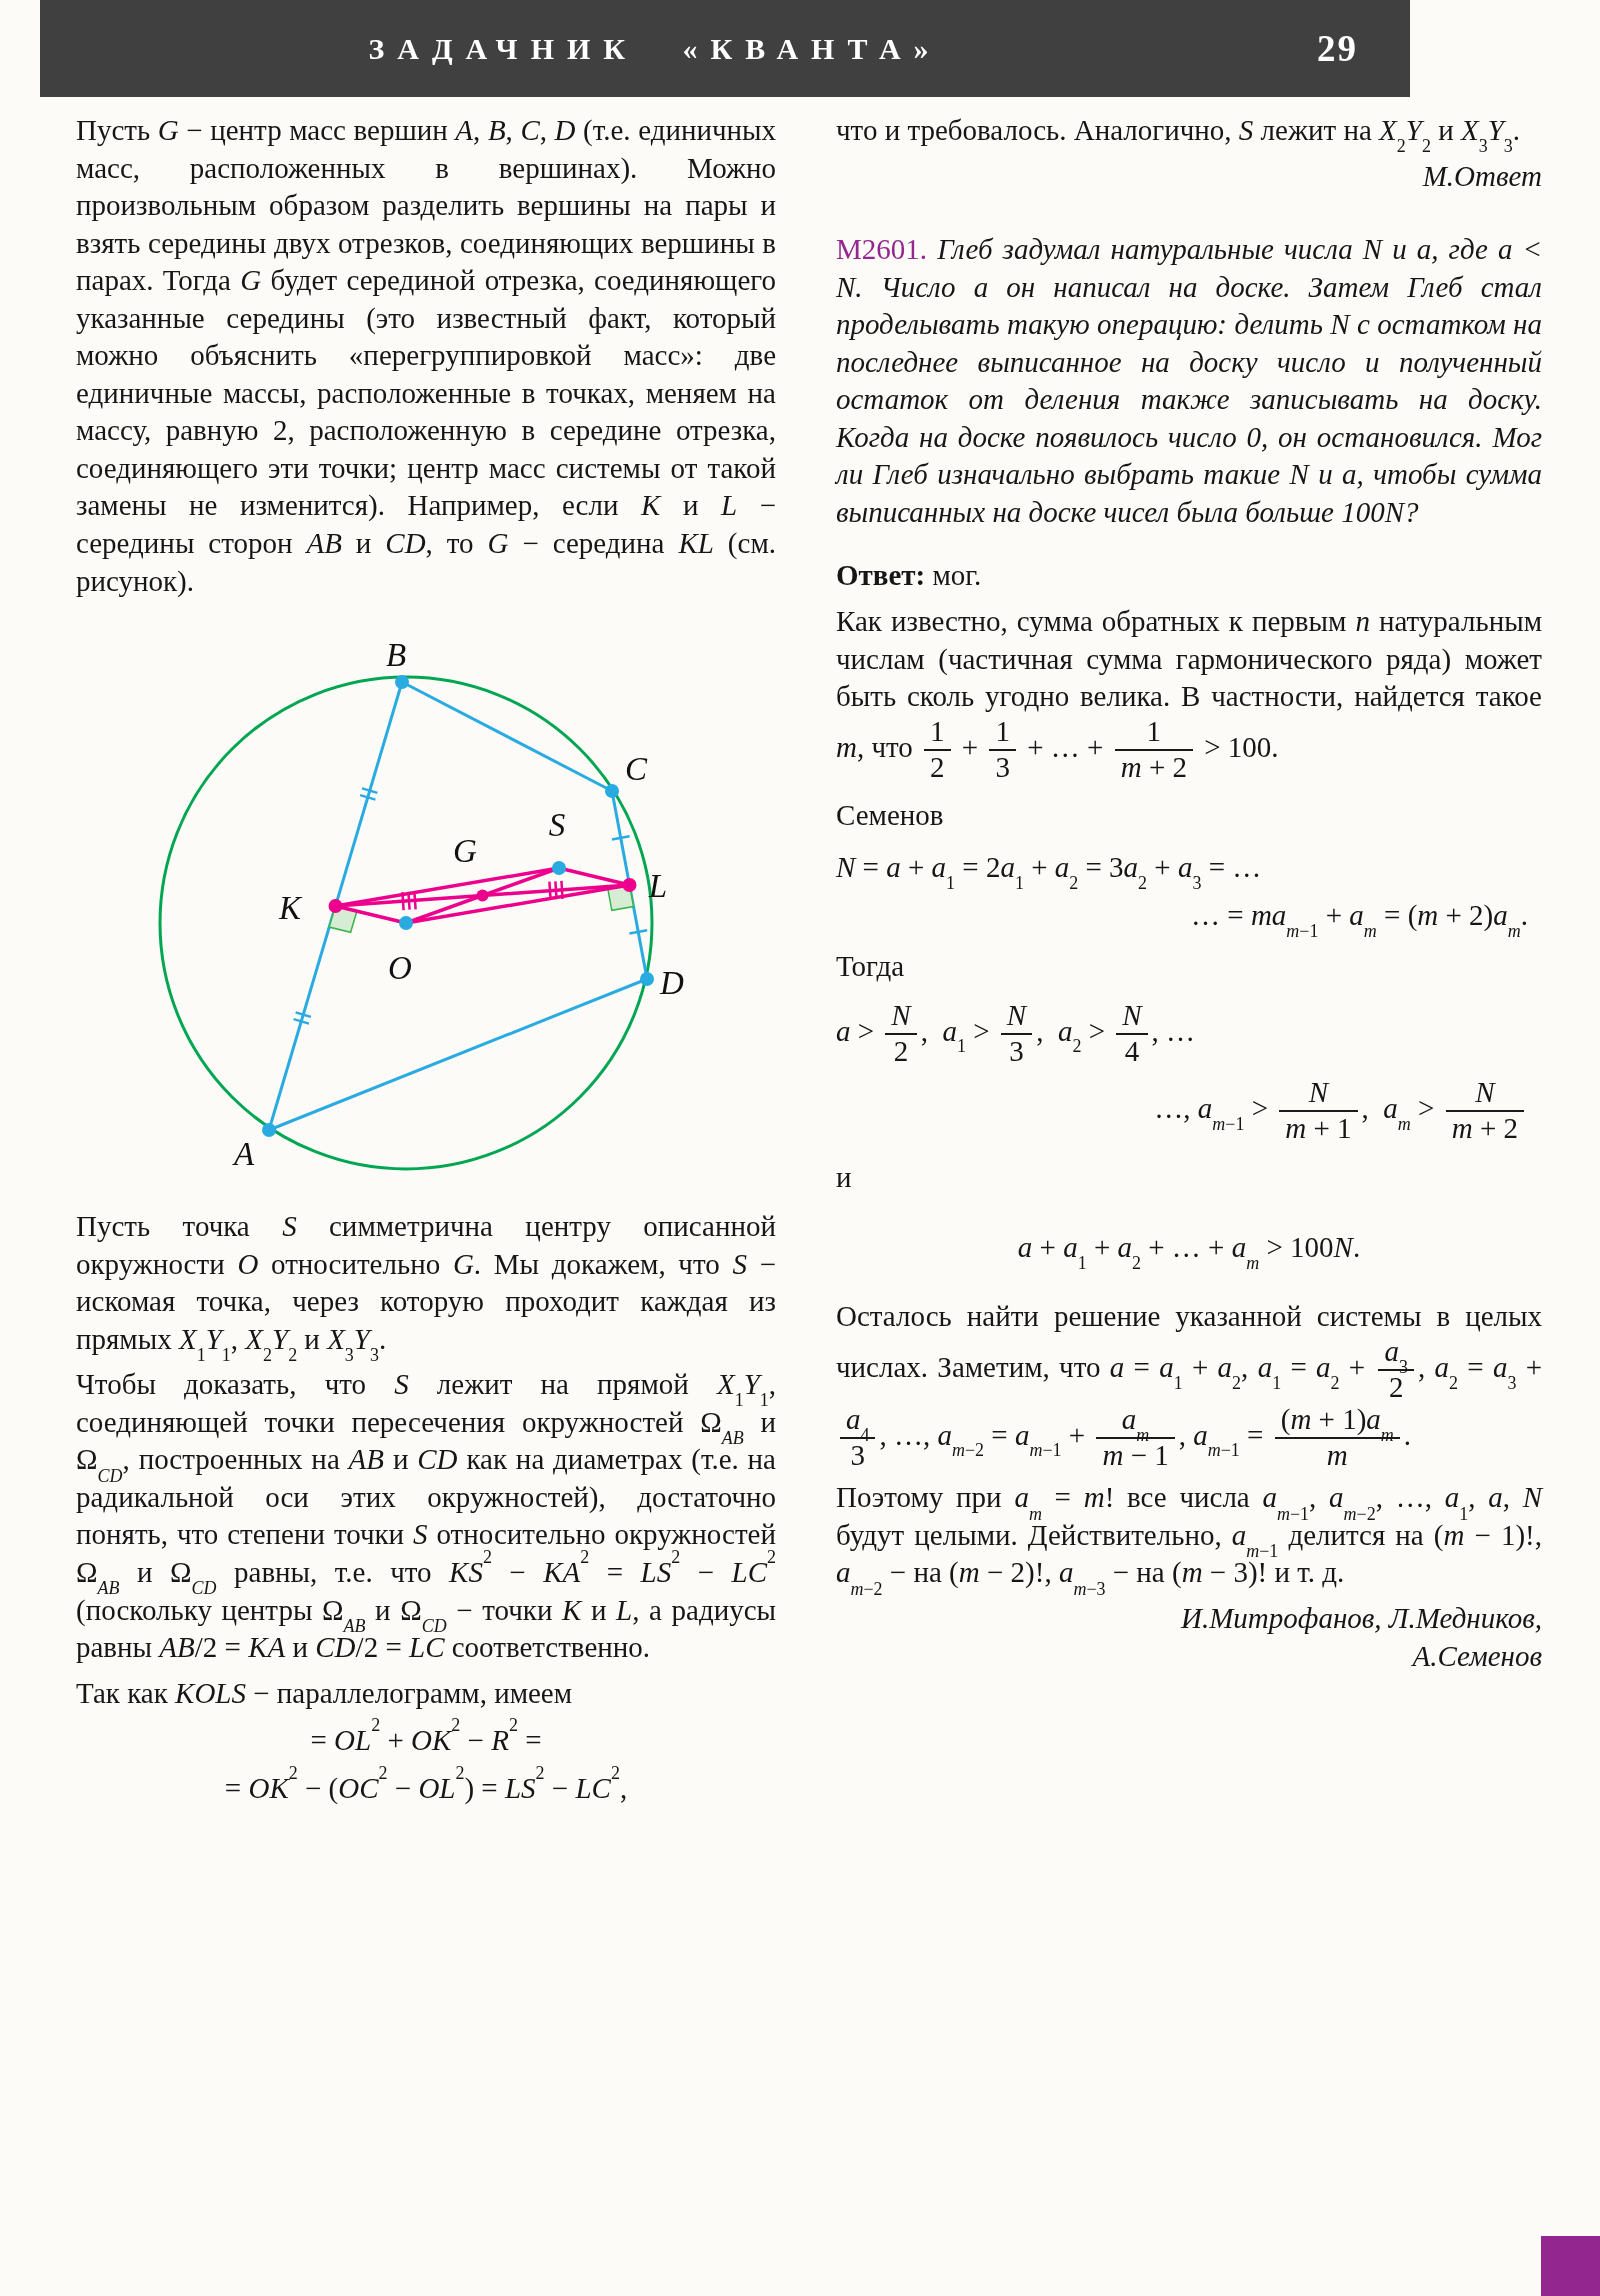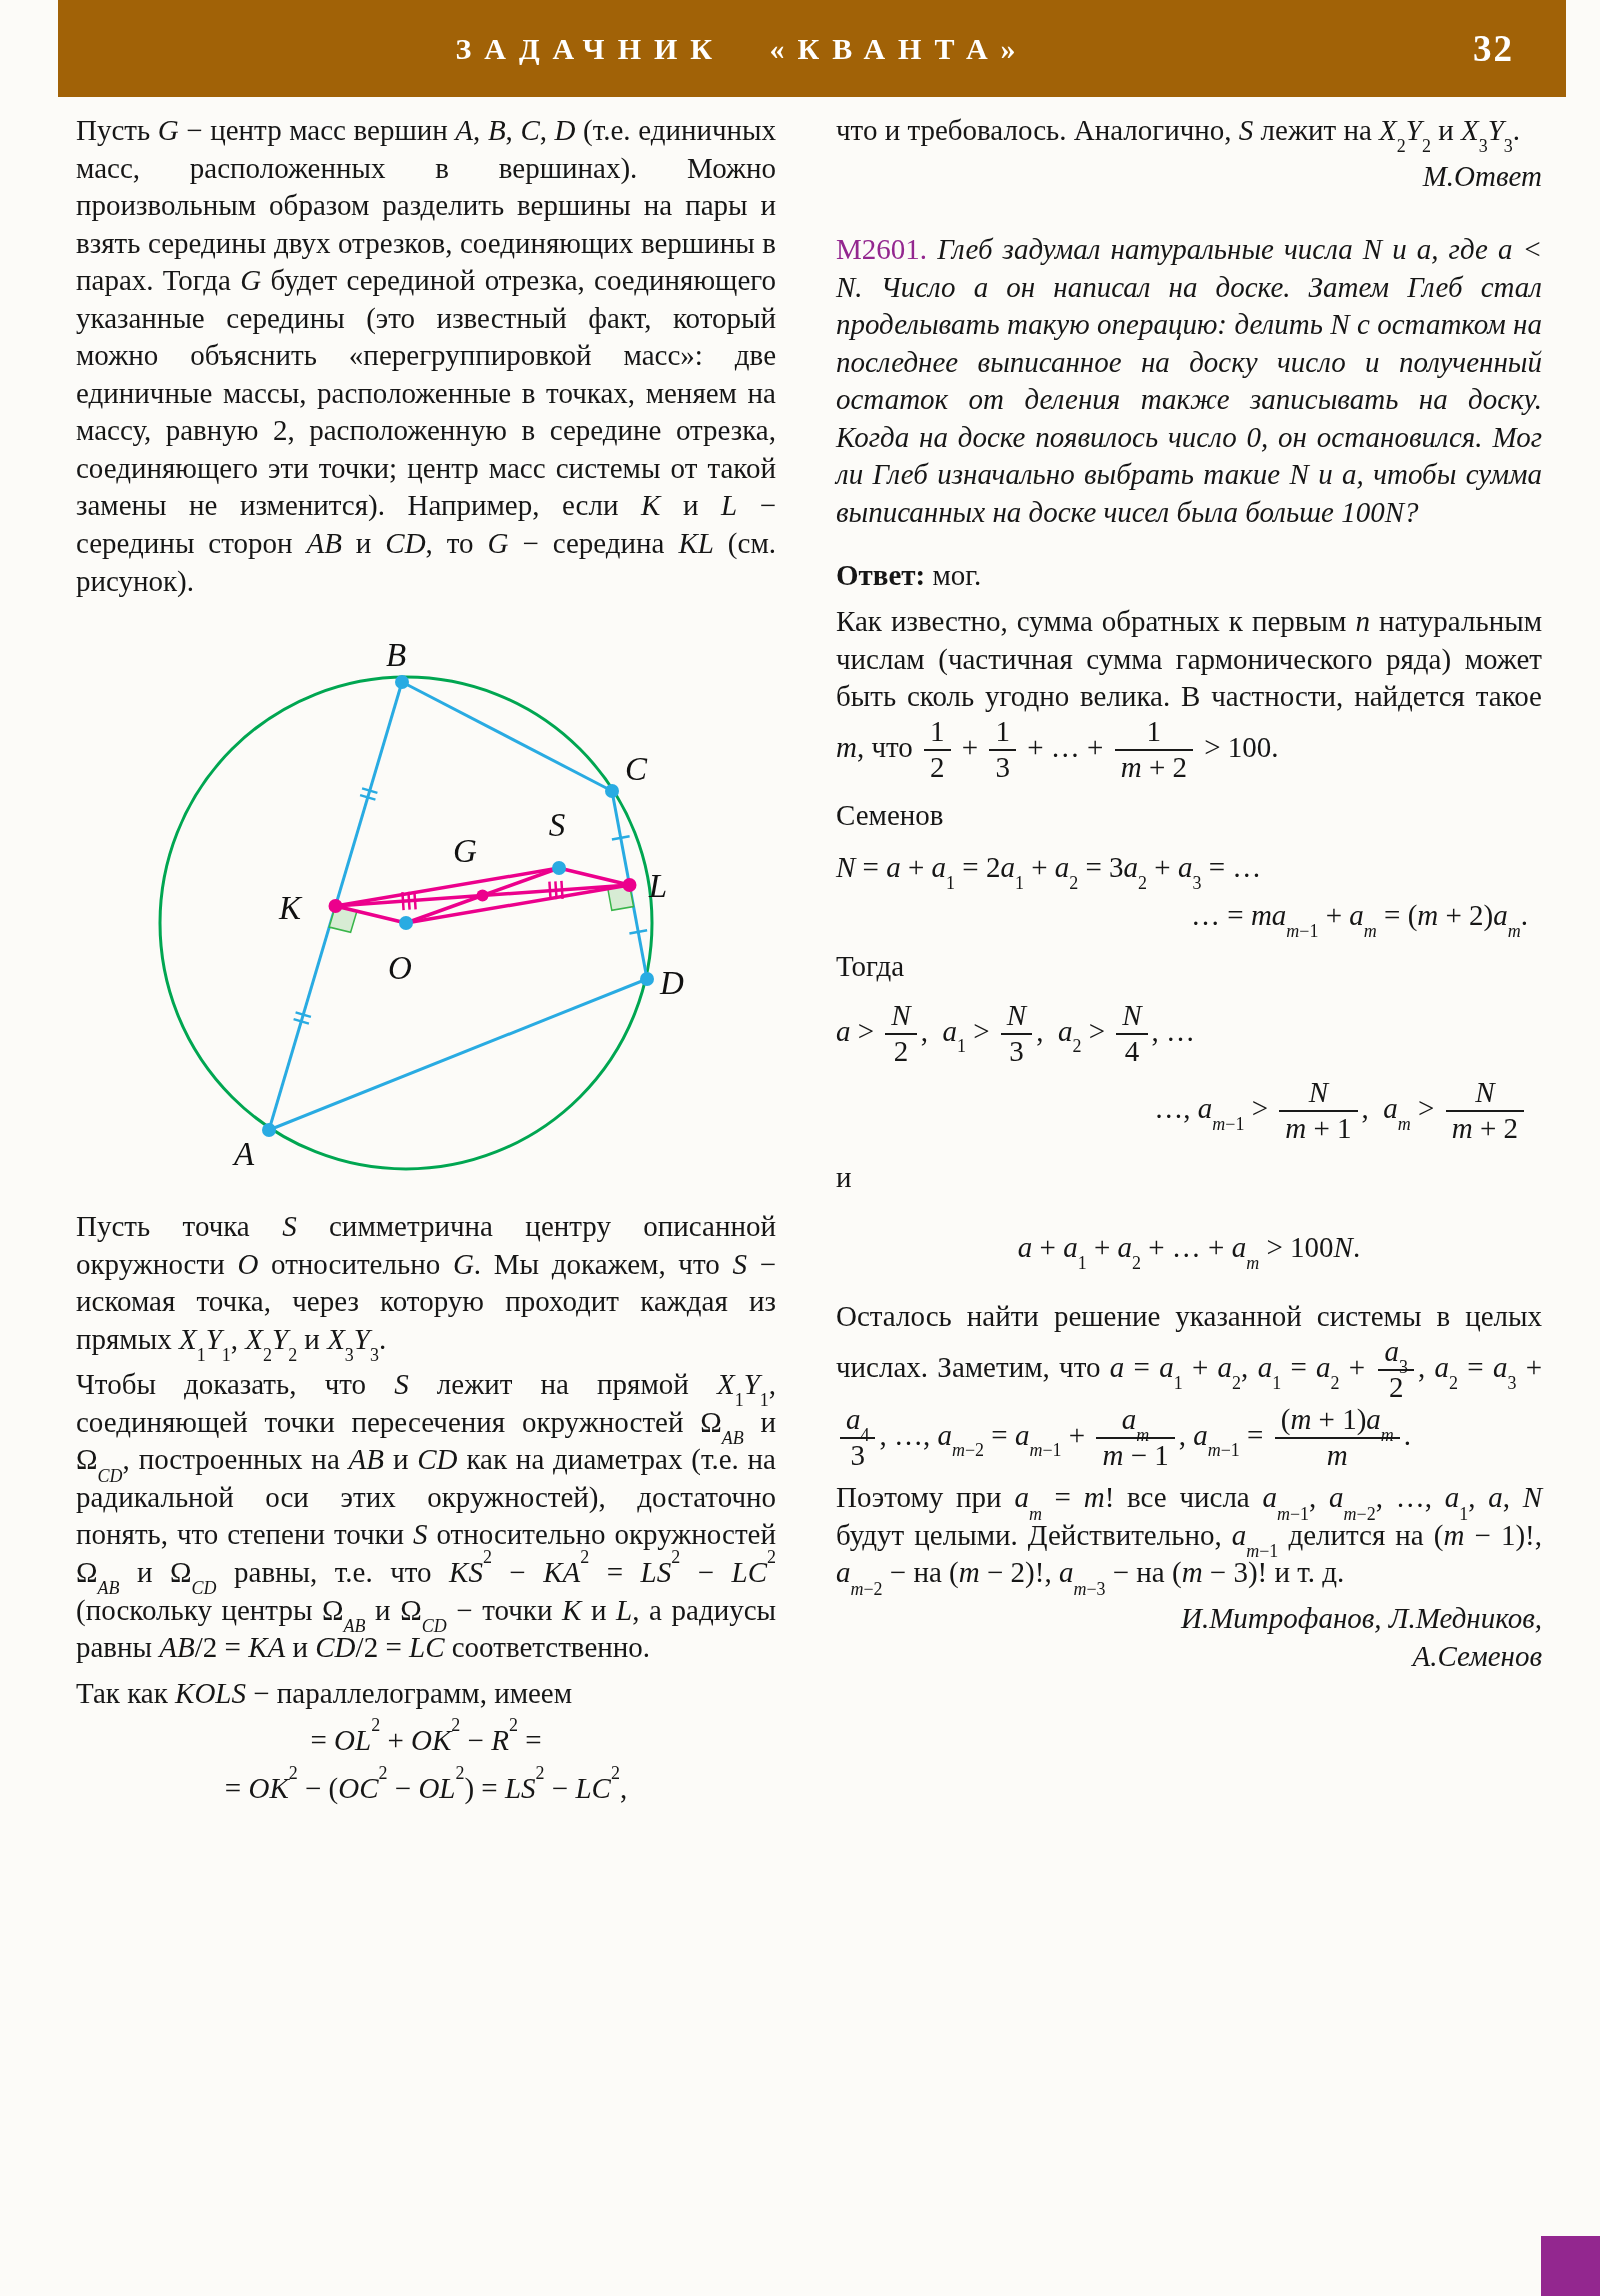--- a/index.html
+++ b/index.html
@@ -1,21 +1,21 @@
 <!DOCTYPE html>
 <html><head>
 <meta charset="utf-8">
 <style>
   html,body{margin:0;padding:0;}
   body{
     width:1600px;height:2296px;position:relative;overflow:hidden;
     background:#fcfbf8;color:#161616;
     font-family:"Liberation Serif","DejaVu Serif",serif;
   }
-  .hbar{position:absolute;left:58px;top:0;width:1508px;height:97px;background:#a16207;}
+  .hbar{position:absolute;left:40px;top:0;width:1370px;height:97px;background:#404040;}
   .hbar-title{
     position:absolute;left:0;right:140px;top:0;height:97px;
     display:flex;align-items:center;justify-content:center;
     color:#ffffff;font-weight:bold;font-size:30px;
     letter-spacing:13px;word-spacing:24px;white-space:nowrap;
   }
   .hbar-page{
     position:absolute;right:52px;top:0;height:97px;display:flex;align-items:center;
     color:#ffffff;font-weight:bold;font-size:37px;letter-spacing:2px;
   }
@@ -40,21 +40,21 @@
   .mt8{margin-top:8px;} .mt14{margin-top:14px;} .mt16{margin-top:32px;}
   .fig{display:block;margin:38px 0 30px 0;}
   .fig text{font-size:33px;font-style:italic;fill:#111;}
   .corner-square{position:absolute;left:1541px;top:2236px;width:59px;height:60px;background:#93278F;}
 </style>
 </head>
 <body>
 
 <div class="hbar">
   <div class="hbar-title">ЗАДАЧНИК «КВАНТА»</div>
-  <div class="hbar-page">32</div>
+  <div class="hbar-page">29</div>
 </div>
 
 <div class="col col-left">
   <p>Пусть <i>G</i> − центр масс вершин <i>A</i>, <i>B</i>, <i>C</i>, <i>D</i> (т.е. единичных масс, расположенных в вершинах). Можно произвольным образом разделить вершины на пары и взять середины двух отрезков, соединяющих вершины в парах. Тогда <i>G</i> будет серединой отрезка, соединяющего указанные середины (это известный факт, который можно объяснить «перегруппировкой масс»: две единичные массы, расположенные в точках, меняем на массу, равную 2, расположенную в середине отрезка, соединяющего эти точки; центр масс системы от такой замены не изменится). Например, если <i>K</i> и <i>L</i> − середины сторон <i>AB</i> и <i>CD</i>, то <i>G</i> − середина <i>KL</i> (см. рисунок).</p>
 
   <svg class="fig" width="660" height="540" viewBox="0 0 660 540">
     <circle cx="330" cy="285" r="246" fill="none" stroke="#00A651" stroke-width="3"></circle>
 
     <line x1="193" y1="492" x2="326" y2="44" stroke="#29ABE2" stroke-width="3"></line>
     <line x1="326" y1="44" x2="536" y2="153" stroke="#29ABE2" stroke-width="3"></line>

